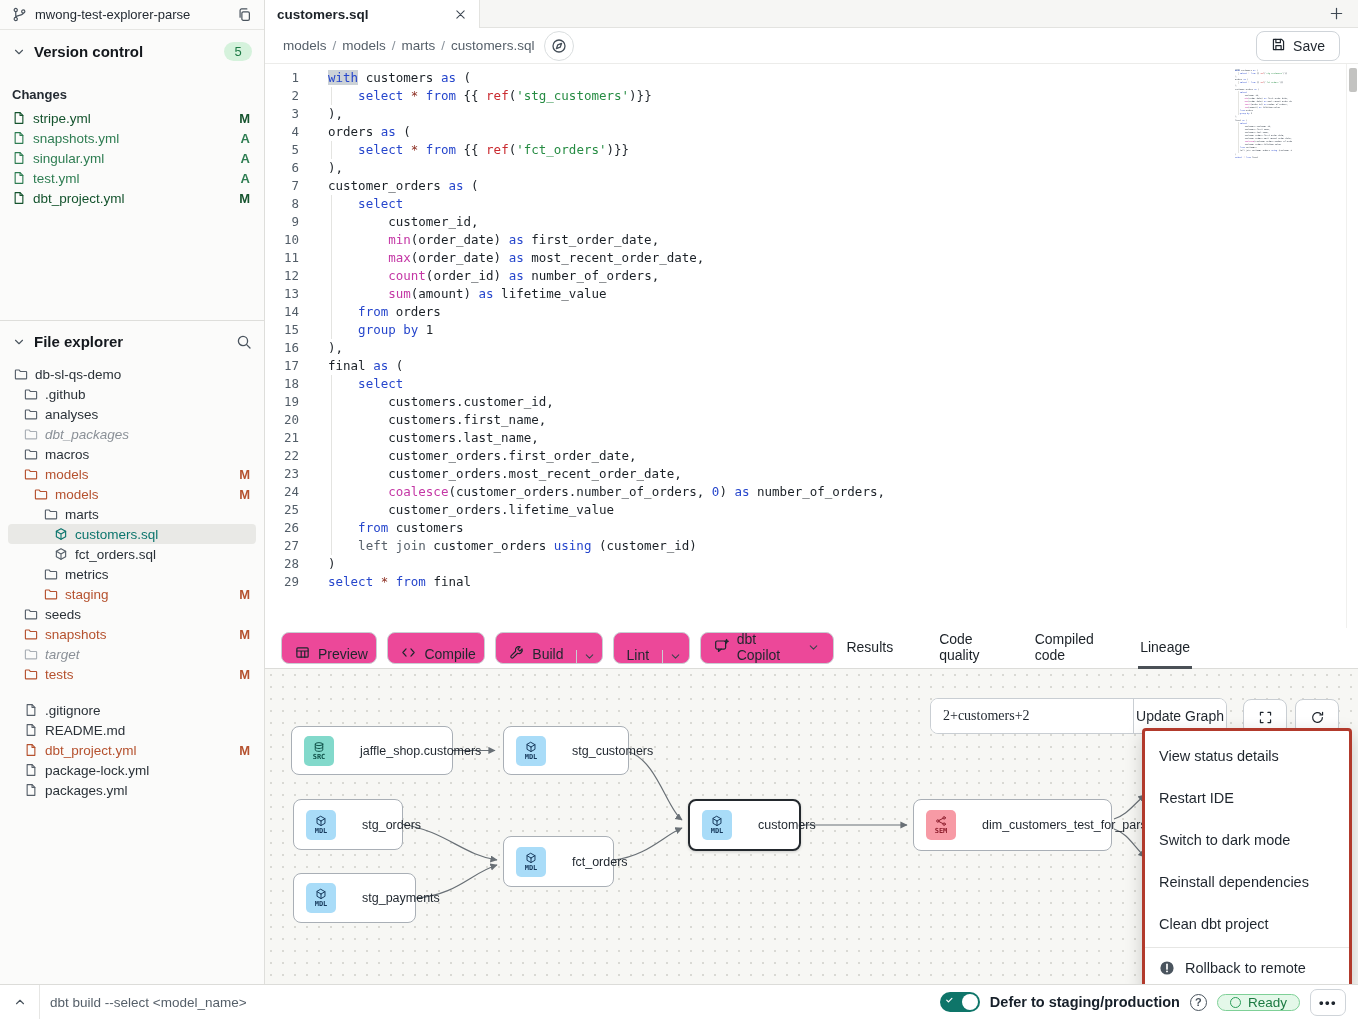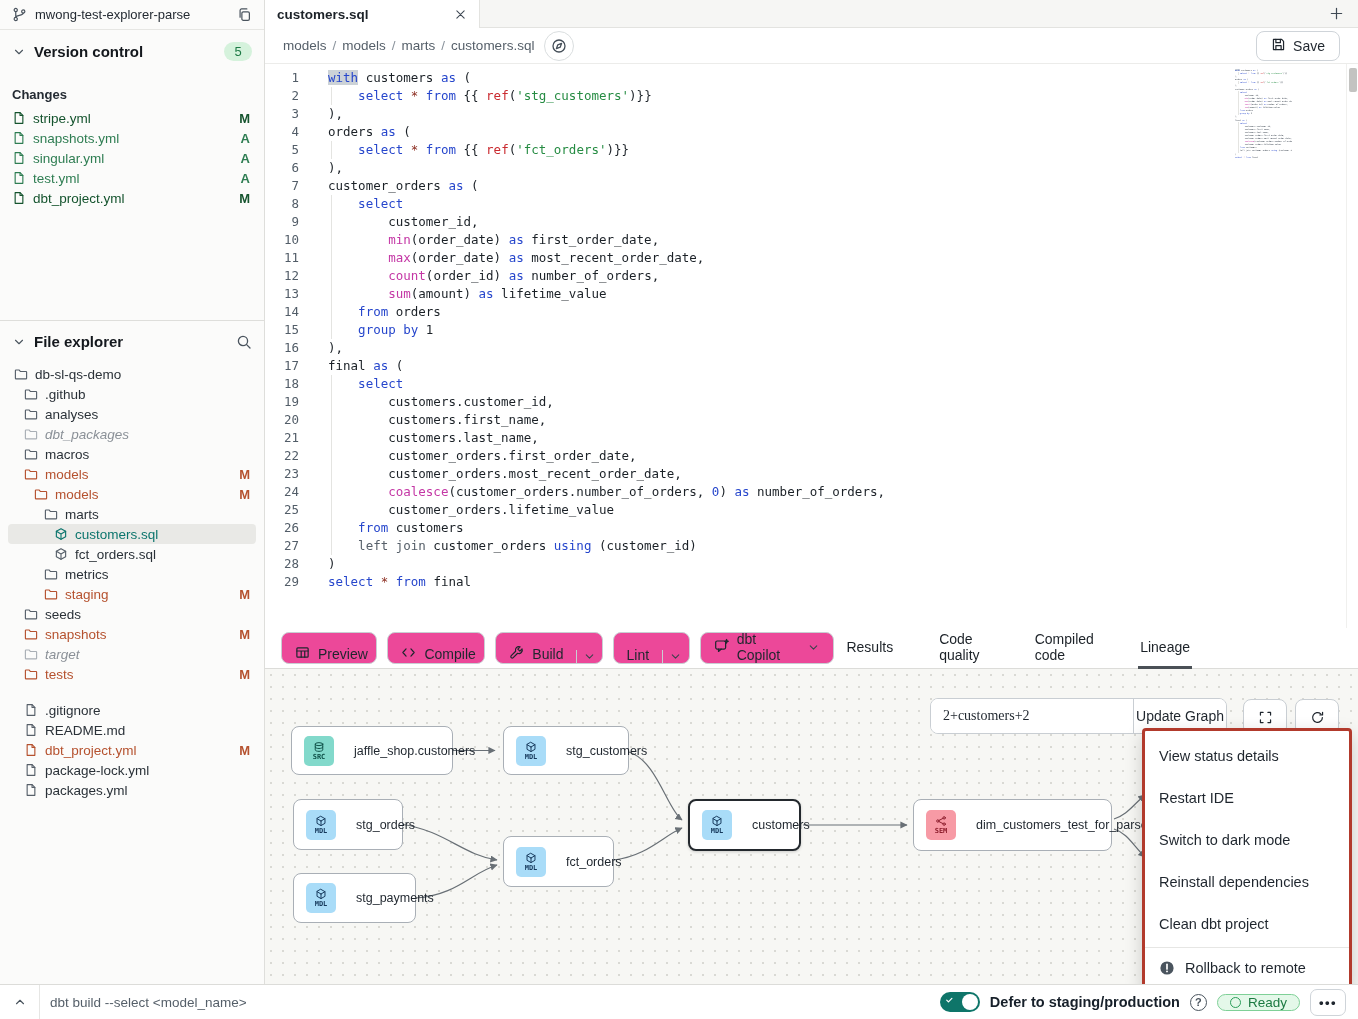--- a/index.html
+++ b/index.html
@@ -91,21 +91,21 @@
   .panel-tabs{margin-left:auto;margin-right:150px;display:flex;gap:42px;height:41px;align-items:stretch}
   .ptab{display:flex;align-items:center;font-size:14px;color:#1c2228;border-bottom:3px solid transparent;
         padding:0 2px;cursor:pointer}
   .ptab.active{border-bottom-color:#4a5056}
 
   
   .canvas{position:relative;height:315px;background-color:#f7f7f4;
           background-image:radial-gradient(circle,#d9d9d4 1px,transparent 1.2px);background-size:12px 12px;overflow:hidden}
   .edges{position:absolute;left:0;top:0;width:100%;height:100%}
   .lnode{position:absolute;background:#fff;border:1px solid #a9afb6;border-radius:8px;display:flex;align-items:center;
-         gap:20px;padding:12px 12px;cursor:pointer}
+         gap:26px;padding:12px 12px;cursor:pointer}
   .lnode.sel{border:2px solid #23282d;box-shadow:0 1px 3px rgba(0,0,0,.18)}
   .lnode .nbadge{width:30px;height:30px;border-radius:5px;display:flex;flex-direction:column;align-items:center;
                  justify-content:center;gap:0;flex:0 0 auto}
   .lnode .nbadge .bl{font-size:7px;font-weight:bold;font-family:"DejaVu Sans Mono",monospace;line-height:7px;margin-top:1px}
   .lnode .nlabel{font-size:12.5px;color:#1f262e;white-space:nowrap}
   .b-src{background:#82d9cb;color:#0d4f46}
   .b-mdl{background:#a9dcf8;color:#16395c}
   .b-sem{background:#f79aa5;color:#8d1d2c}
   .graph-controls{position:absolute;left:665px;top:29px;display:flex;gap:16px}
   .search-group{display:flex;width:297px;height:36px;border:1px solid #c9ced3;border-radius:8px;background:#fff;overflow:hidden}

